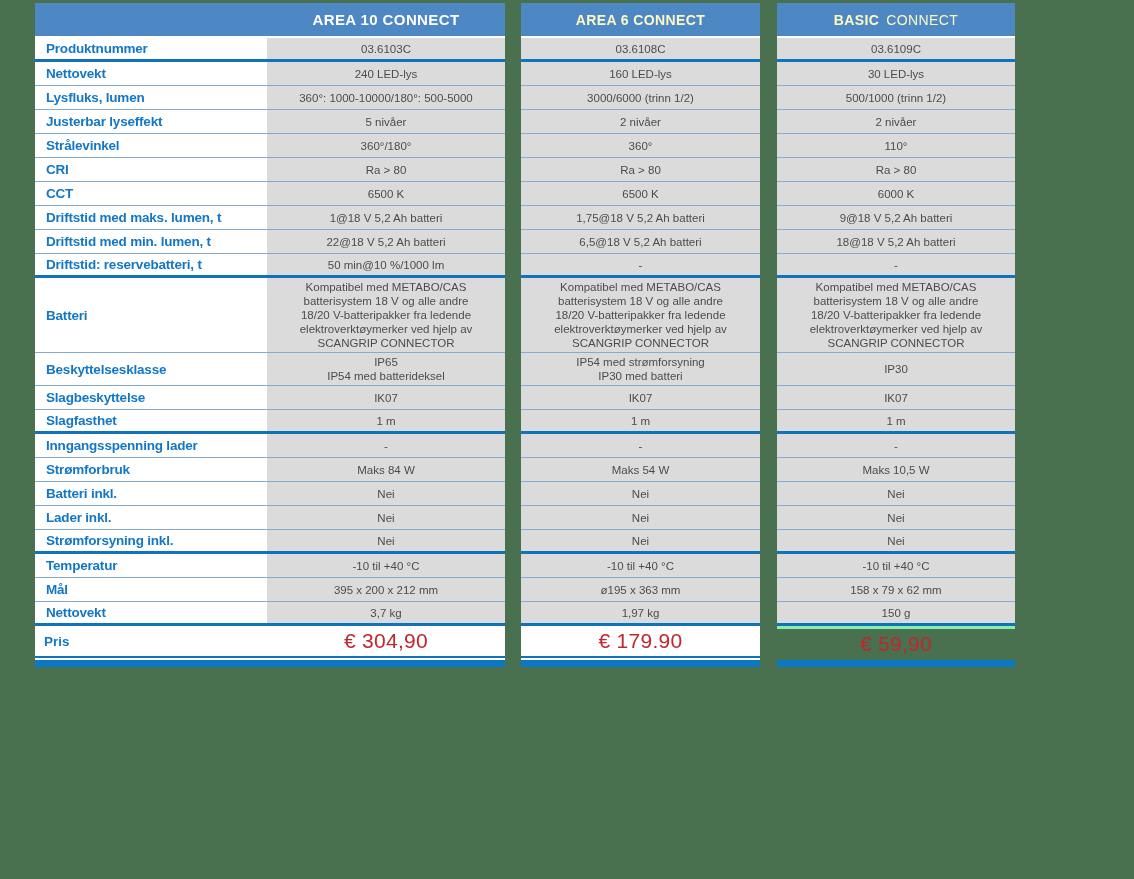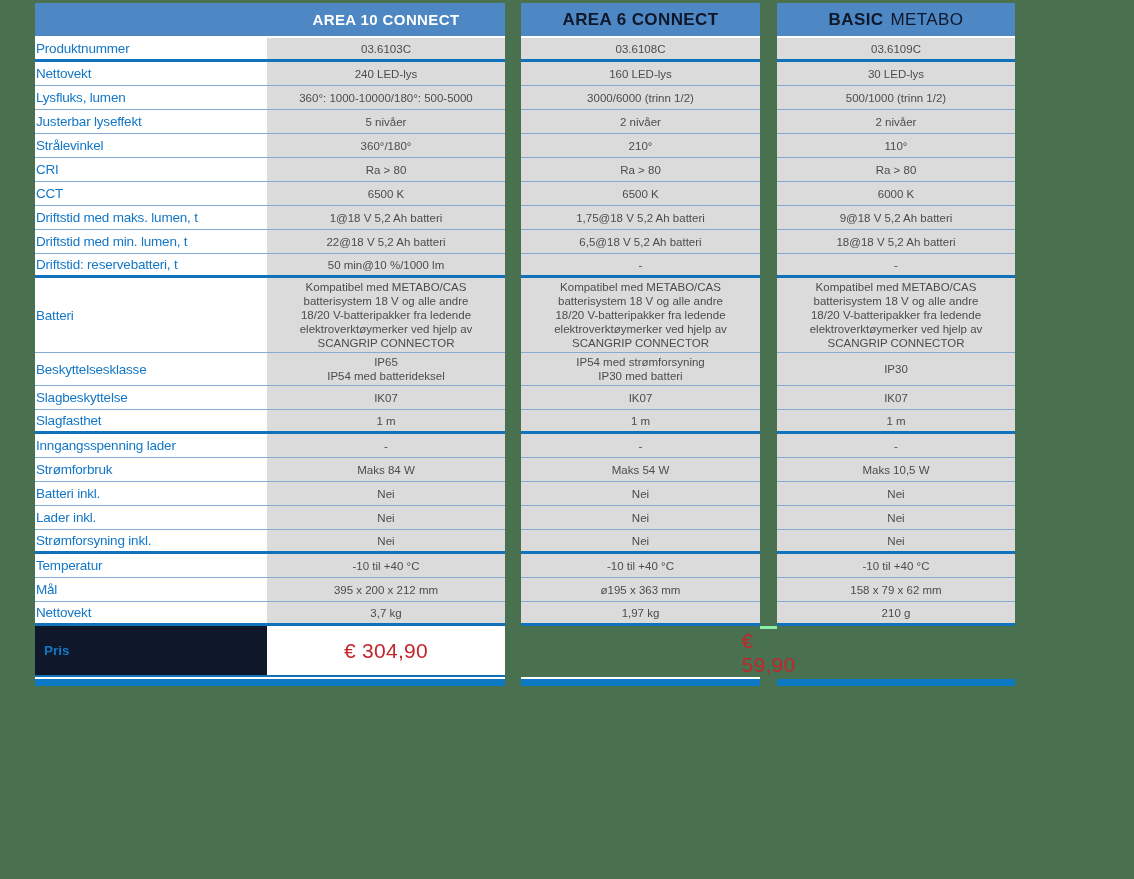--- a/index.html
+++ b/index.html
@@ -29,49 +29,49 @@
     grid-column:2;
     display:flex;align-items:center;justify-content:center;
     color:#ffffff;font-size:15px;font-weight:700;letter-spacing:.4px;
     white-space:nowrap;
   }
   .hdr-single{
     background:#4d87c4;
     height:33px;
     border-bottom:2px solid #ffffff;
     display:flex;align-items:center;justify-content:center;
-    color:#0f172a;font-size:17px;font-weight:700;letter-spacing:.4px;
+    color:#fef9c3;font-size:14px;font-weight:700;letter-spacing:.4px;
     white-space:nowrap;
   }
   .hdr-secondary{font-weight:400;}
   .hdr-secondary:not(:empty){margin-left:7px;}
   .spacer{background:transparent;border:none;}
   .cell{
     min-height:24px;
     display:flex;align-items:center;
     border-bottom:1px solid #86abd3;
     box-sizing:border-box;
   }
   .lab{
     background:#ffffff;
-    color:#1377c6;font-weight:400;font-size:13.5px;
-    padding:2px 4px 2px 1px;
+    color:#1377c6;font-weight:700;font-size:13.5px;
+    padding:2px 4px 2px 11px;
     letter-spacing:-0.2px;
   }
   .val{
     background:#dbdbdb;
     color:#4c4c4c;font-size:11.5px;line-height:14px;
     justify-content:center;text-align:center;
     white-space:pre-line;
     padding:2px 8px;
   }
   .thick{border-bottom:3px solid #0f72ba;}
   
   .price-lab{
-    background:#0f172a;
+    background:#ffffff;
     color:#1377c6;font-weight:700;font-size:13.5px;
     display:flex;align-items:center;
     padding:2px 4px 2px 9px;
     min-height:32px;
     border-bottom:2px solid #0f72ba;
     box-sizing:border-box;
   }
   .price{
     background:#ffffff;
     display:flex;align-items:center;justify-content:center;
@@ -105,21 +105,21 @@
     </div>
   </div>
   <div class="spacer"></div>
   <div class="hdr-single">
     <span>AREA 6 CONNECT</span>
     <span class="hdr-secondary"></span>
   </div>
   <div class="spacer"></div>
   <div class="hdr-single">
     <span>BASIC</span>
-    <span class="hdr-secondary">METABO</span>
+    <span class="hdr-secondary">CONNECT</span>
   </div>
 
   <div class="cell lab thick">Produktnummer</div>
   <div class="cell val thick">03.6103C</div>
   <div class="spacer"></div>
   <div class="cell val thick">03.6108C</div>
   <div class="spacer"></div>
   <div class="cell val thick">03.6109C</div>
 
   <div class="cell lab">Nettovekt</div>
@@ -139,21 +139,21 @@
   <div class="cell lab">Justerbar lyseffekt</div>
   <div class="cell val">5 nivåer</div>
   <div class="spacer"></div>
   <div class="cell val">2 nivåer</div>
   <div class="spacer"></div>
   <div class="cell val">2 nivåer</div>
 
   <div class="cell lab">Strålevinkel</div>
   <div class="cell val">360°/180°</div>
   <div class="spacer"></div>
-  <div class="cell val">210°</div>
+  <div class="cell val">360°</div>
   <div class="spacer"></div>
   <div class="cell val">110°</div>
 
   <div class="cell lab">CRI</div>
   <div class="cell val">Ra &gt; 80</div>
   <div class="spacer"></div>
   <div class="cell val">Ra &gt; 80</div>
   <div class="spacer"></div>
   <div class="cell val">Ra &gt; 80</div>
 
@@ -274,27 +274,28 @@
   <div class="spacer"></div>
   <div class="cell val">ø195 x 363 mm</div>
   <div class="spacer"></div>
   <div class="cell val">158 x 79 x 62 mm</div>
 
   <div class="cell lab thick">Nettovekt</div>
   <div class="cell val thick">3,7 kg</div>
   <div class="spacer"></div>
   <div class="cell val thick">1,97 kg</div>
   <div class="spacer"></div>
-  <div class="cell val thick">210 g</div>
+  <div class="cell val thick">150 g</div>
 </div>
 
 <div class="grid" id="price-grid">
   <div class="price-lab">Pris</div>
   <div class="price">€ 304,90</div>
   <div class="spacer"></div>
+  <div class="price">€ 179.90</div>
   <div class="spacer"></div>
   <div class="price price-c">€ 59,90</div>
 
   <div class="bar bar-a"></div>
   <div class="spacer"></div>
   <div class="bar"></div>
   <div class="spacer"></div>
   <div class="bar bar-c"></div>
 </div>
 

